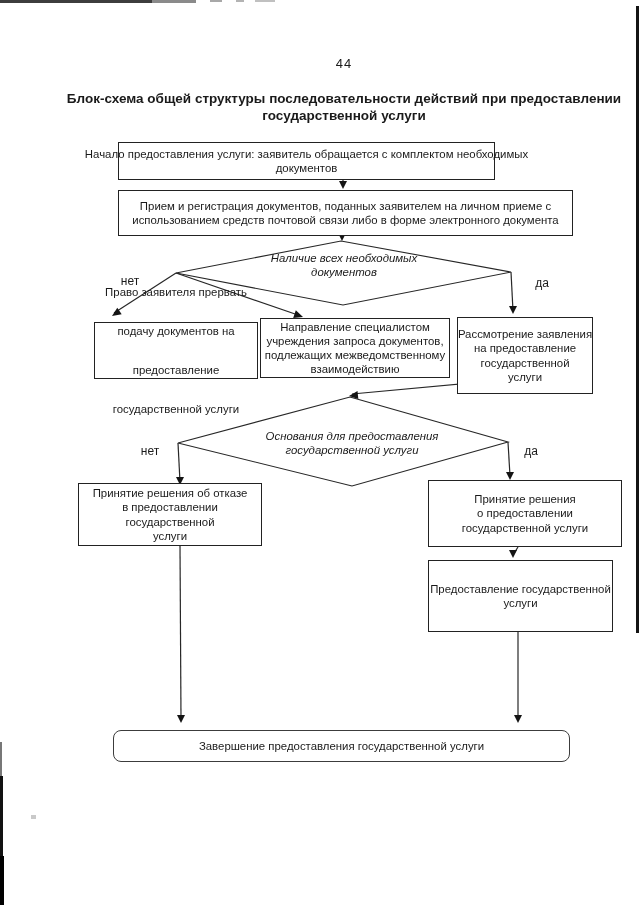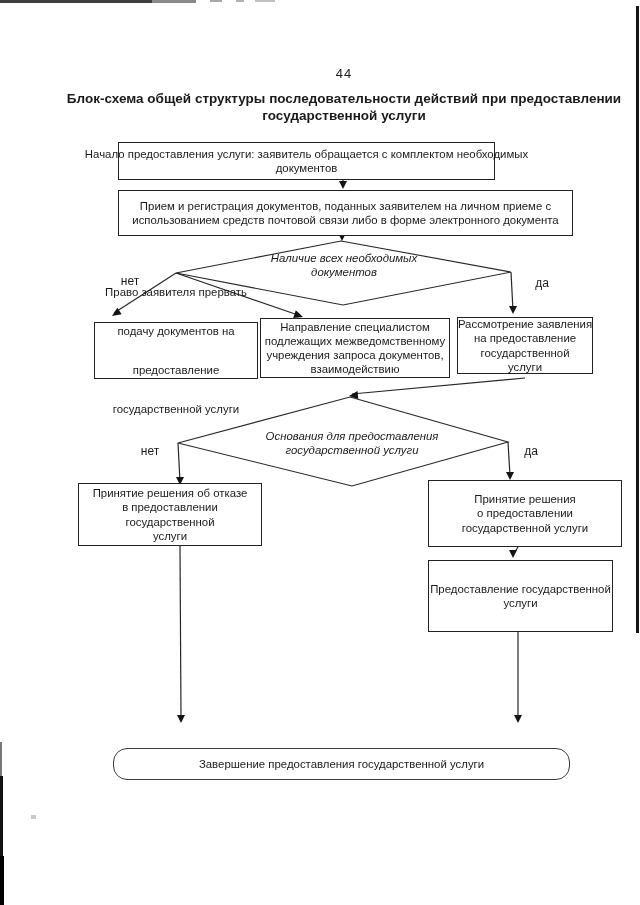--- a/index.html
+++ b/index.html
@@ -7,35 +7,35 @@
     position:relative;
     width:640px;height:905px;
     background:#ffffff;
     overflow:hidden;
     font-family:"Liberation Sans", sans-serif;
     color:#1a1a1a;
   }
   .abs{position:absolute;}
   .pagenum{
     top:56px;left:344px;transform:translateX(-50%);
-    font-size:13px;letter-spacing:1px;margin-top:10px;
+    font-size:13px;letter-spacing:1px;
   }
   .title{
     top:91px;left:24px;width:640px;
     text-align:center;font-weight:bold;font-size:13.5px;line-height:16.5px;
   }
   .box{
     box-sizing:border-box;
     border:1.5px solid #222;
     background:#fff;
     display:flex;flex-direction:column;justify-content:center;align-items:center;
     font-size:11.4px;line-height:14.2px;text-align:center;
   }
   .bl{white-space:nowrap;}
-  .terminator{border:1.3px solid #3c3c3c;border-radius:14px;margin-top:18px;}
+  .terminator{border:1.3px solid #3c3c3c;border-radius:8px;}
   .dtext{
     transform:translateX(-50%);
     text-align:center;font-size:11.4px;line-height:14.2px;white-space:nowrap;font-style:italic;
   }
   .branch{
     transform:translateX(-50%);
     font-size:12px;
   }
   svg.wires{top:0;left:0;pointer-events:none;}
   svg.wires line{stroke:#272727;stroke-width:1.2;}
@@ -112,26 +112,26 @@
 
   <div class="abs box" style="left:94px;top:322px;width:164px;height:57px;gap:25px;">
     <div class="bl">Право заявителя прервать</div>
     <div class="bl">подачу документов на</div>
     <div class="bl">предоставление</div>
     <div class="bl">государственной услуги</div>
   </div>
 
   <div class="abs box" style="left:260px;top:318px;width:190px;height:60px;">
     <div class="bl">Направление специалистом</div>
+    <div class="bl">учреждения запроса документов,</div>
     <div class="bl">подлежащих межведомственному</div>
-    <div class="bl">учреждения запроса документов,</div>
     <div class="bl">взаимодействию</div>
   </div>
 
-  <div class="abs box" style="left:457px;top:317px;width:136px;height:57px;">
+  <div class="abs box" style="left:457px;top:317px;width:136px;height:77px;">
     <div class="bl">Рассмотрение заявления</div>
     <div class="bl">на предоставление</div>
     <div class="bl">государственной</div>
     <div class="bl">услуги</div>
   </div>
 
   <div class="abs dtext" style="left:352px;top:429px;">
     <div class="bl">Основания для предоставления</div>
     <div class="bl">государственной услуги</div>
   </div>

